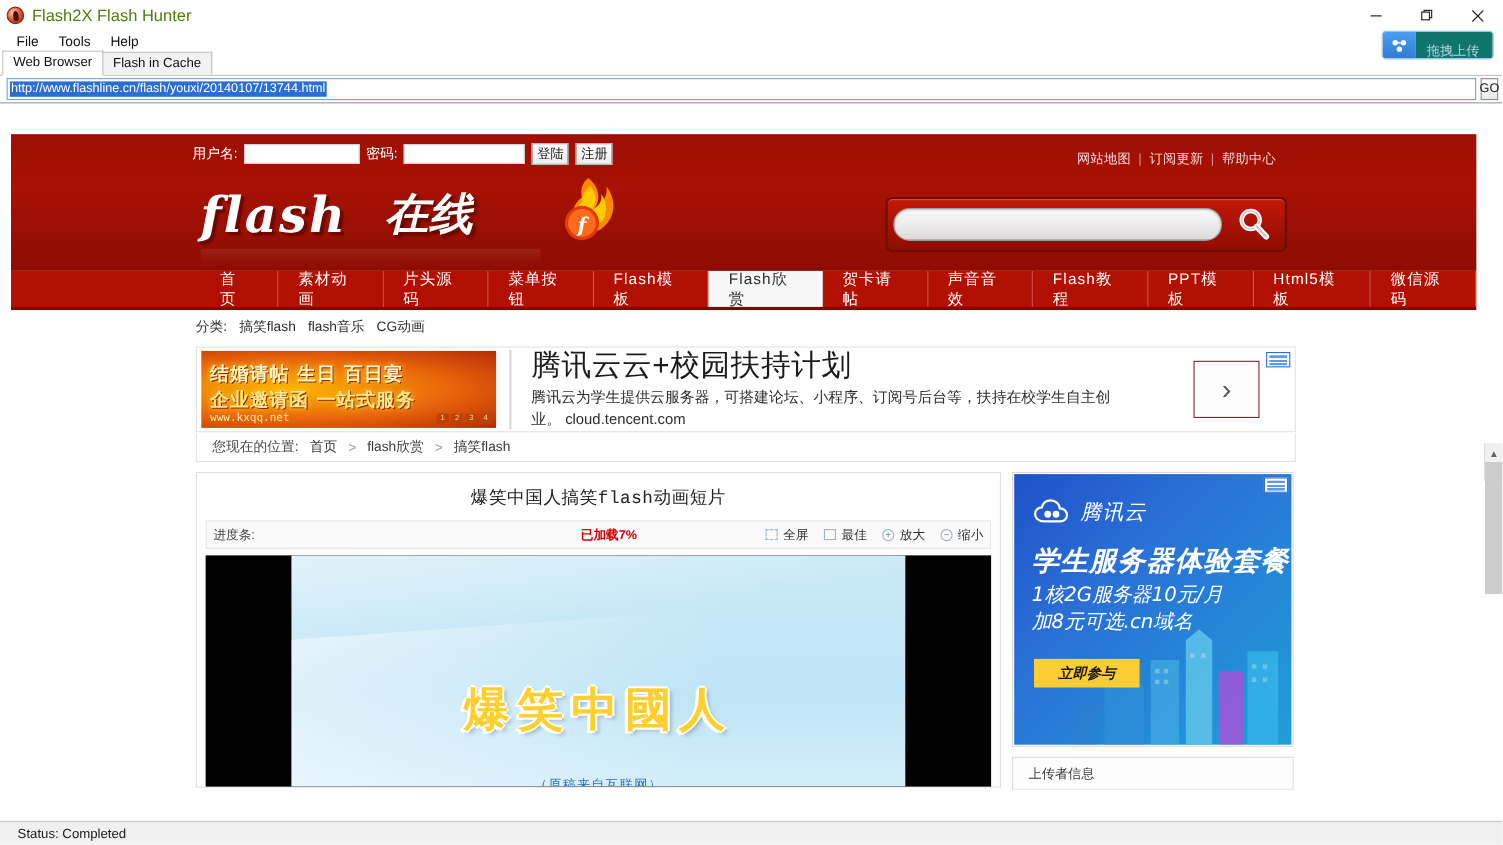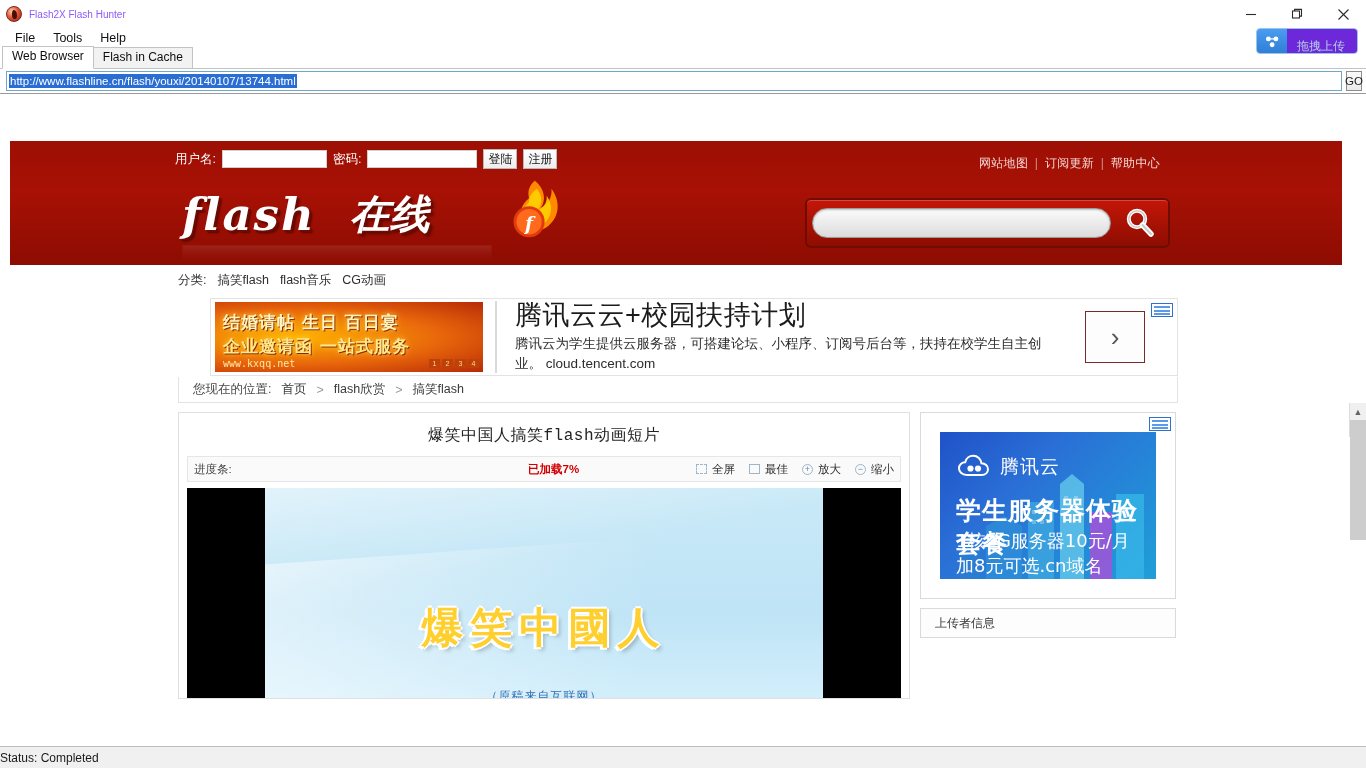--- a/index.html
+++ b/index.html
@@ -36,22 +36,22 @@
     position: relative;
   }
   .app-icon::after {
     content: "";
     position: absolute; left: 5px; top: 3px;
     width: 5px; height: 9px;
     background: #4a1008;
     border-radius: 40% 60% 30% 50%;
   }
   .title-text {
-    font-size: 10px;
-    color: #8b5cf6;
+    font-size: 15px;
+    color: #4d7c0f;
   }
   .winbtns {
     position: absolute; right: 0; top: 0;
     display: flex; height: 28px;
   }
   .winbtn {
     width: 46px; height: 28px;
     display: flex; align-items: center; justify-content: center;
     color: #2b2b2b;
   }
@@ -89,21 +89,21 @@
   .upload-icon-box {
     width: 30px;
     background: linear-gradient(#4a9df0, #2f7fd4);
     display: flex; align-items: center; justify-content: center;
   }
   .upload-label {
     display: flex; align-items: center;
     padding: 10px 12px 0 10px;
     font-size: 12px;
     color: #b9cfe4;
-    background: #6d28d9;
+    background: #0f766e;
   }
 
   
   .tabstrip {
     height: 21px;
     background: #ffffff;
     display: flex;
     align-items: flex-end;
     padding-left: 2px;
     border-bottom: 1px solid #c3c3c3;
@@ -373,21 +373,20 @@
   
   .banner-row {
     position: relative;
     height: 78px;
     border: 1px solid #e3e3e3;
     margin-top: 7px;
     background: #ffffff;
     display: flex;
     align-items: center;
     padding: 4px;
-    margin-left: 32px;
   }
   .banner-img {
     width: 268px; height: 70px;
     position: relative;
     overflow: hidden;
     background: radial-gradient(ellipse at 30% 50%, #ffb300 0%, #e8660b 55%, #b72a06 100%);
     flex: 0 0 auto;
   }
   .banner-img .bl1, .banner-img .bl2 {
     position: absolute; left: 8px;
@@ -603,24 +602,25 @@
     color: #2f6fb5;
     letter-spacing: 1px;
   }
 
   .col-side {
     width: 256px;
     flex: 0 0 256px;
   }
   .side-ad {
     position: relative;
-    height: 187px;
+    height: 250px;
     border: 1px solid #dadada;
-    padding: 19px;
+    padding: 1px;
     background: #fff;
+    font-style: italic;
   }
   .side-ad-inner {
     height: 100%;
     background: linear-gradient(135deg, #1f52c8 0%, #2a6fd6 35%, #1f9fd8 100%);
     position: relative;
     overflow: hidden;
   }
   .city {
     position: absolute;
     right: 0; bottom: 0;
@@ -670,21 +670,21 @@
     color: #3a3a3a;
     background: #fdfdfd;
   }
 
   
   .statusbar {
     height: 22px;
     border-top: 1px solid #bdbdbd;
     background: #f0f0f0;
     display: flex; align-items: center;
-    padding-left: 0;
+    padding-left: 16px;
     font-size: 12px;
     color: #1a1a1a;
     flex: 0 0 auto;
   }
 </style>
 </head>
 <body>
 
 <div id="app">
 
@@ -784,20 +784,34 @@
               <svg width="34" height="34" viewBox="0 0 34 34">
                 <circle cx="14" cy="13" r="8.2" fill="none" stroke="#ffffff" stroke-width="4"></circle>
                 <circle cx="14" cy="13" r="8.2" fill="none" stroke="#c9c9c9" stroke-width="1.4"></circle>
                 <line x1="19.5" y1="19" x2="28" y2="28" stroke="#ffffff" stroke-width="5.5" stroke-linecap="round"></line>
                 <line x1="19.5" y1="19" x2="28" y2="28" stroke="#c9c9c9" stroke-width="2" stroke-linecap="round"></line>
               </svg>
             </div>
           </div>
         </div>
 
+        <div class="nav">
+          <div class="nav-item">首 页</div>
+          <div class="nav-item">素材动画</div>
+          <div class="nav-item">片头源码</div>
+          <div class="nav-item">菜单按钮</div>
+          <div class="nav-item">Flash模板</div>
+          <div class="nav-item active">Flash欣赏</div>
+          <div class="nav-item">贺卡请帖</div>
+          <div class="nav-item">声音音效</div>
+          <div class="nav-item">Flash教程</div>
+          <div class="nav-item">PPT模板</div>
+          <div class="nav-item">Html5模板</div>
+          <div class="nav-item">微信源码</div>
+        </div>
       </div>
 
       <div class="content">
         <div class="inner">
 
           <div class="cat-bar">
             <span class="catlabel">分类:</span>
             <a href="#">搞笑flash</a>
             <a href="#">flash音乐</a>
             <a href="#">CG动画</a>

